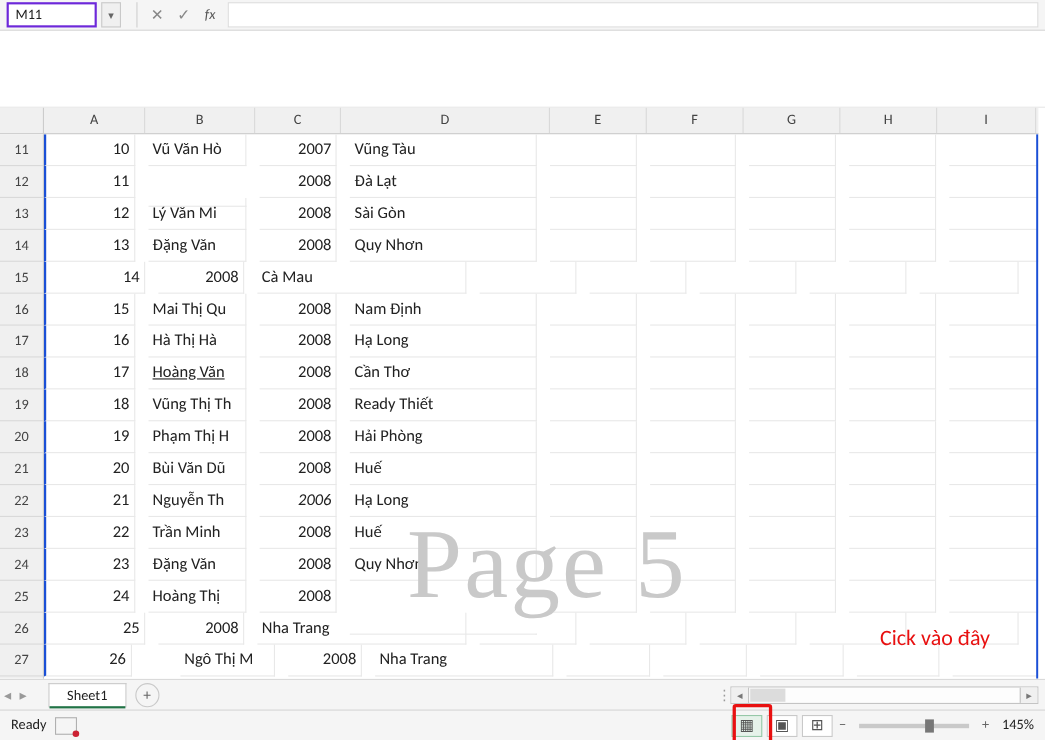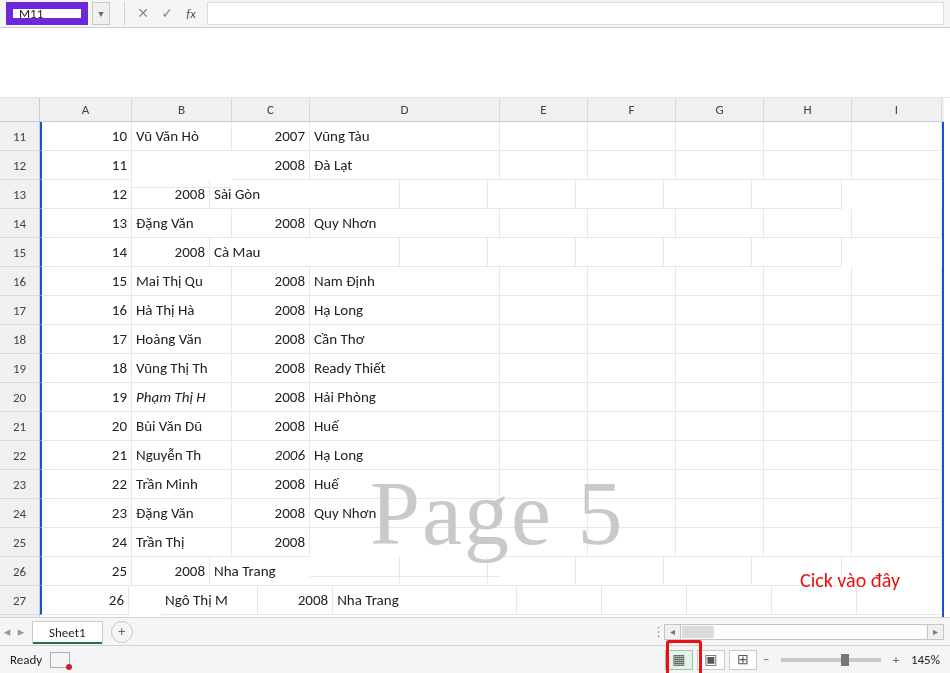--- a/index.html
+++ b/index.html
@@ -9,21 +9,21 @@
     font-size: 14px; background: #fff; overflow: hidden;
     color: #222;
   }
   
   .formula-bar {
     border-bottom: 1px solid #d0d0d0;
     background: #f5f5f5;
     height: 28px; display: flex; align-items: stretch;
   }
   .name-box {
-    width: 82px; background: #fff; border: 7px solid #6d28d9;
+    width: 82px; background: #fff; border: 2px solid #6d28d9;
     display: flex; align-items: center; padding: 0 6px; margin: 2px 4px 2px 6px;
     font-size: 13px;
   }
   .name-box-drop {
     width: 18px; border: 1px solid #c9c9c9; background: #f0f0f0;
     margin: 2px 8px 2px 0; display:flex; align-items:center; justify-content:center;
     color:#666; font-size:10px;
   }
   .fb-divider { width:1px; background:#d0d0d0; margin: 2px 6px; }
   .fb-btn {
@@ -55,21 +55,21 @@
     background:#f0f0f0; border-right:1px solid #ccc;
   }
   .rowhdr {
     height:29px; border-bottom:1px solid #d9d9d9; text-align:center;
     line-height:29px; color:#444; font-size:13px;
   }
   .cells {
     position:absolute; left:40px; top:24px; right:6px; bottom:0;
     overflow:hidden;
   }
-  .row { display:flex; height:29px; }
+  .row { display:flex; height:29px;gap:12px; }
   .cell {
     border-right:1px solid #e8e8e8; border-bottom:1px solid #e8e8e8;
     padding:0 4px; line-height:29px; overflow:hidden; white-space:nowrap;
     font-size:15px;
   }
   .num { text-align:right; }
   
   .pb-left { border-left:2px solid #1a4fd6; }
   .pb-right-marker {
     position:absolute; top:0; bottom:0; width:2px; background:#1a4fd6;
@@ -90,21 +90,21 @@
     border:3px solid #e81010; border-radius:3px;
   }
   
   .tabbar {
     height:28px; background:#f5f5f5; border-top:1px solid #d4d4d4;
     display:flex; align-items:center; font-size:13px;
   }
   .nav-tri { width:14px; text-align:center; color:#999; padding:0 2px;}
   .tab {
     background:#fff; border:1px solid #c9c9c9; border-bottom:none;
-    padding:3px 16px; margin-left:4px; position:relative;
+    padding:3px 16px; margin-left:16px; position:relative;
   }
   .tab.active::after{
     content:""; position:absolute; left:0; right:0; bottom:-1px; height:2px;
     background:#217346;
   }
   .tab-add {
     width:22px; height:22px; border:1px solid #c9c9c9; border-radius:50%;
     margin-left:8px; display:flex; align-items:center; justify-content:center;
     color:#666; font-size:14px;
   }
@@ -230,20 +230,21 @@
         <div class="cell num" style="width: 78px;">2008</div>
         <div class="cell" style="width: 190px;">Đà Lạt</div>
         <div class="cell" style="width: 88px;"></div>
         <div class="cell" style="width: 88px;"></div>
         <div class="cell" style="width: 88px;"></div>
         <div class="cell" style="width: 88px;"></div>
         <div class="cell" style="width: 90px;"></div>
       </div>
       <div class="row">
         <div class="cell pb-left num" style="width: 92px;">12</div>
+        <div class="cell" style="width: 100px;">Lý Văn Mi</div>
         <div class="cell num" style="width: 78px;">2008</div>
         <div class="cell" style="width: 190px;">Sài Gòn</div>
         <div class="cell" style="width: 88px;"></div>
         <div class="cell" style="width: 88px;"></div>
         <div class="cell" style="width: 88px;"></div>
         <div class="cell" style="width: 88px;"></div>
         <div class="cell" style="width: 90px;"></div>
       </div>
       <div class="row">
         <div class="cell pb-left num" style="width: 92px;">13</div>
@@ -283,21 +284,21 @@
         <div class="cell num" style="width: 78px;">2008</div>
         <div class="cell" style="width: 190px;">Hạ Long</div>
         <div class="cell" style="width: 88px;"></div>
         <div class="cell" style="width: 88px;"></div>
         <div class="cell" style="width: 88px;"></div>
         <div class="cell" style="width: 88px;"></div>
         <div class="cell" style="width: 90px;"></div>
       </div>
       <div class="row">
         <div class="cell pb-left num" style="width: 92px;">17</div>
-        <div class="cell" style="width: 100px;">Hoàng Văn</div>
+        <div class="cell" style="width: 100px; text-decoration: underline;">Hoàng Văn</div>
         <div class="cell num" style="width: 78px;">2008</div>
         <div class="cell" style="width: 190px;">Cần Thơ</div>
         <div class="cell" style="width: 88px;"></div>
         <div class="cell" style="width: 88px;"></div>
         <div class="cell" style="width: 88px;"></div>
         <div class="cell" style="width: 88px;"></div>
         <div class="cell" style="width: 90px;"></div>
       </div>
       <div class="row">
         <div class="cell pb-left num" style="width: 92px;">18</div>
@@ -305,21 +306,21 @@
         <div class="cell num" style="width: 78px;">2008</div>
         <div class="cell" style="width: 190px;">Ready Thiết</div>
         <div class="cell" style="width: 88px;"></div>
         <div class="cell" style="width: 88px;"></div>
         <div class="cell" style="width: 88px;"></div>
         <div class="cell" style="width: 88px;"></div>
         <div class="cell" style="width: 90px;"></div>
       </div>
       <div class="row">
         <div class="cell pb-left num" style="width: 92px;">19</div>
-        <div class="cell" style="width: 100px; font-style: italic;">Phạm Thị H</div>
+        <div class="cell" style="width: 100px;">Phạm Thị H</div>
         <div class="cell num" style="width: 78px;">2008</div>
         <div class="cell" style="width: 190px;">Hải Phòng</div>
         <div class="cell" style="width: 88px;"></div>
         <div class="cell" style="width: 88px;"></div>
         <div class="cell" style="width: 88px;"></div>
         <div class="cell" style="width: 88px;"></div>
         <div class="cell" style="width: 90px;"></div>
       </div>
       <div class="row">
         <div class="cell pb-left num" style="width: 92px;">20</div>
@@ -360,21 +361,21 @@
         <div class="cell num" style="width: 78px;">2008</div>
         <div class="cell" style="width: 190px;">Quy Nhơn</div>
         <div class="cell" style="width: 88px;"></div>
         <div class="cell" style="width: 88px;"></div>
         <div class="cell" style="width: 88px;"></div>
         <div class="cell" style="width: 88px;"></div>
         <div class="cell" style="width: 90px;"></div>
       </div>
       <div class="row">
         <div class="cell pb-left num" style="width: 92px;">24</div>
-        <div class="cell" style="width: 100px;">Trần Thị</div>
+        <div class="cell" style="width: 100px;">Hoàng Thị</div>
         <div class="cell num" style="width: 78px;">2008</div>
         <div class="cell" style="width: 190px; margin-top: 48px;">Đà Nẵng</div>
         <div class="cell" style="width: 88px;"></div>
         <div class="cell" style="width: 88px;"></div>
         <div class="cell" style="width: 88px;"></div>
         <div class="cell" style="width: 88px;"></div>
         <div class="cell" style="width: 90px;"></div>
       </div>
       <div class="row">
         <div class="cell pb-left num" style="width: 92px;">25</div>

